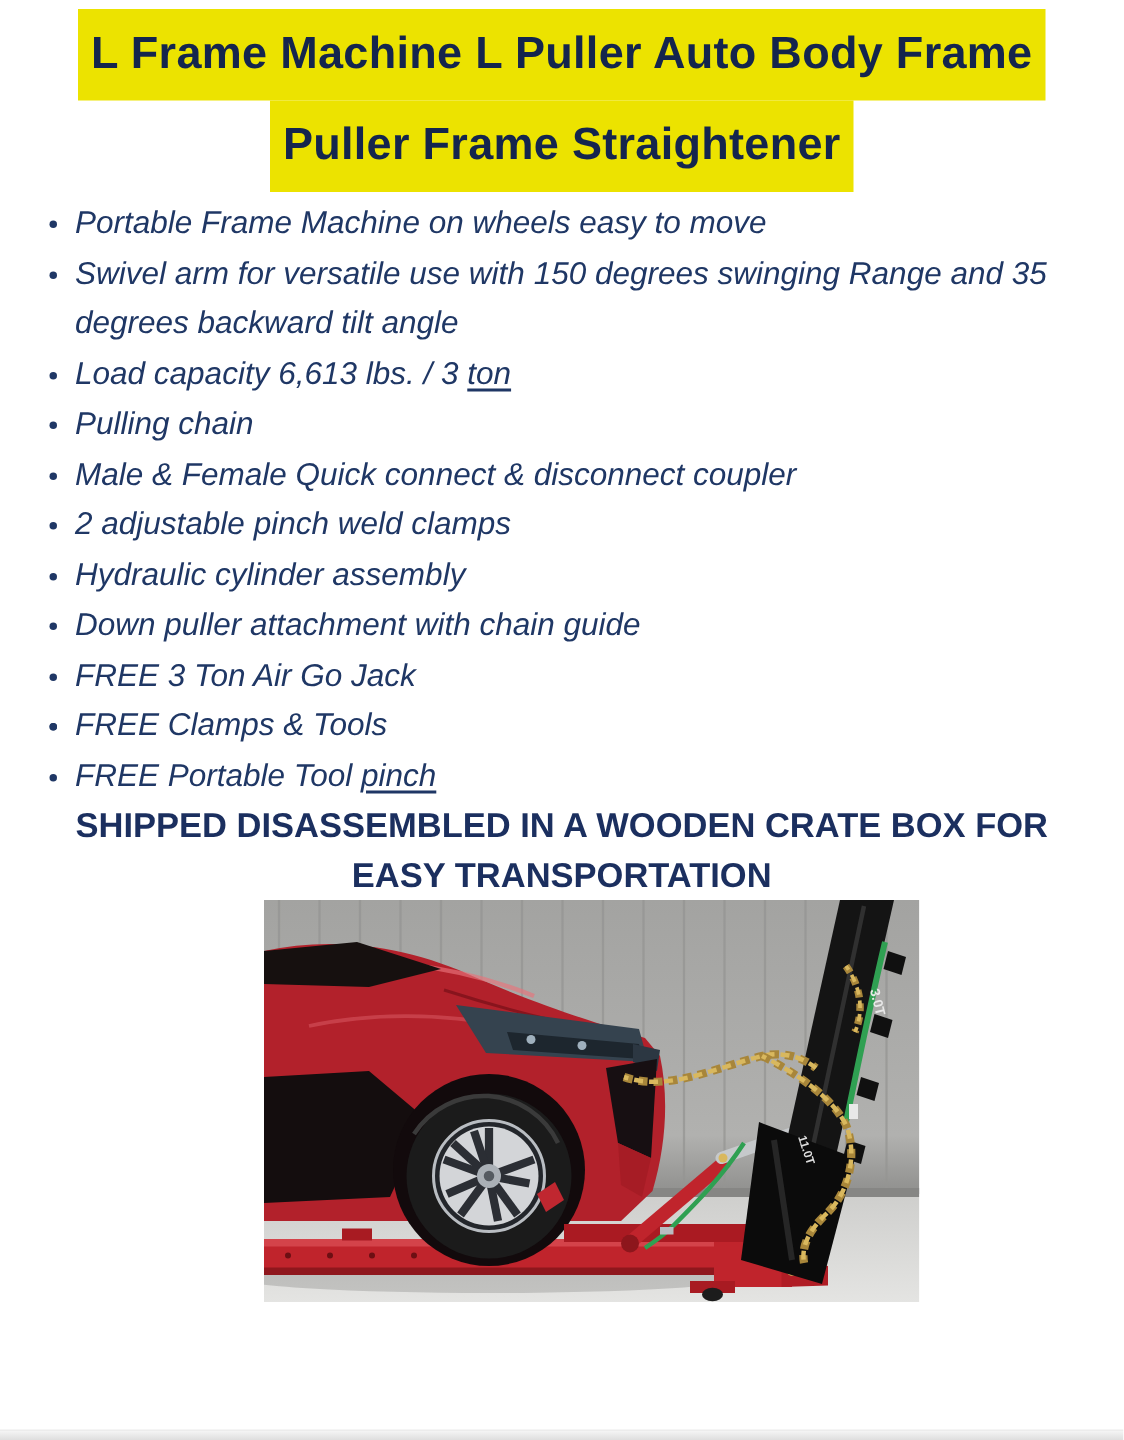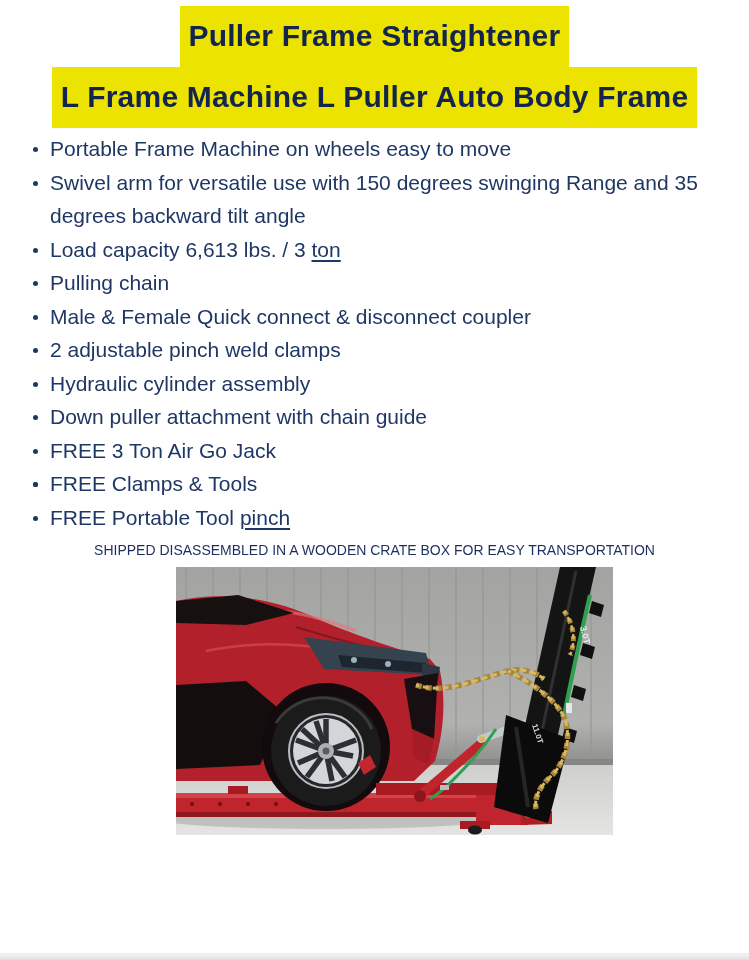--- a/index.html
+++ b/index.html
@@ -26,37 +26,38 @@
 
   
   .features { list-style: none; margin-top: 4px; }
   .features li {
     position: relative;
     padding-left: 50px;
     padding-right: 24px;
     font-size: 21px;
     line-height: 33.5px;
     color: #1f3765;
+    font-style: italic;
   }
   .dot {
     position: absolute;
     left: 33px; top: 15px;
     width: 5px; height: 5px;
     border-radius: 50%;
     background: #1f3765;
   }
   .u { text-decoration: underline; text-underline-offset: 3px; margin-top: 44px; }
 
   
   .note {
     max-width: 660px;
     margin: 0 auto;
     text-align: center;
-    font-size: 14px;
-    font-weight: 400;
+    font-size: 23px;
+    font-weight: 700;
     line-height: 33px;
     color: #1b2f5f;
   }
 
   
   .photo {
     display: block;
     margin-left: 176px;
     margin-top: 0;
     width: 437px;
@@ -73,22 +74,22 @@
     border-top: 1px solid #ececec;
   }
   svg text { font-family: "Liberation Sans", sans-serif; }
 </style>
 </head>
 <body>
 
 <div class="page">
 
   <div class="title-block">
+    <div class="title-line"><span class="hl">L Frame Machine L Puller Auto Body Frame</span></div>
     <div class="title-line"><span class="hl">Puller Frame Straightener</span></div>
-    <div class="title-line"><span class="hl">L Frame Machine L Puller Auto Body Frame</span></div>
   </div>
 
   <ul class="features">
     <li><span class="dot"></span><span>Portable Frame Machine on wheels easy to move</span><span class="u"></span></li>
     <li><span class="dot"></span><span>Swivel arm for versatile use with 150 degrees swinging Range and 35 degrees backward tilt angle</span><span class="u"></span></li>
     <li><span class="dot"></span><span>Load capacity 6,613 lbs. / 3 </span><span class="u">ton</span></li>
     <li><span class="dot"></span><span>Pulling chain</span><span class="u"></span></li>
     <li><span class="dot"></span><span>Male &amp; Female Quick connect &amp; disconnect coupler</span><span class="u"></span></li>
     <li><span class="dot"></span><span>2 adjustable pinch weld clamps</span><span class="u"></span></li>
     <li><span class="dot"></span><span>Hydraulic cylinder assembly</span><span class="u"></span></li>

